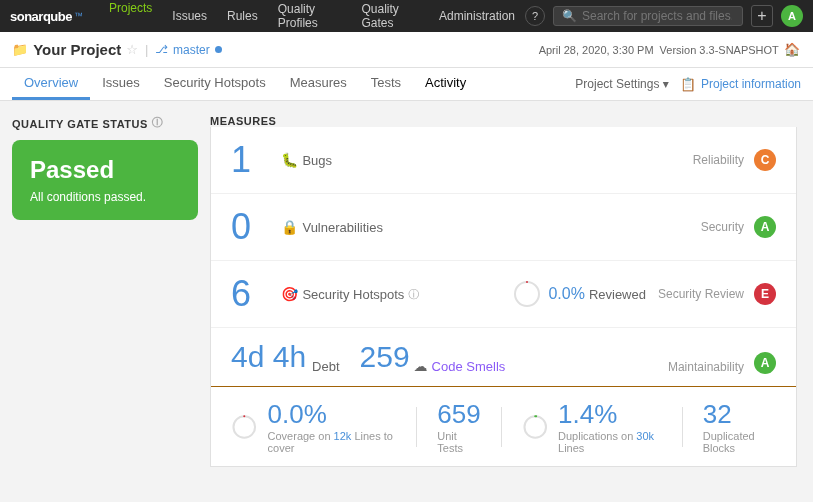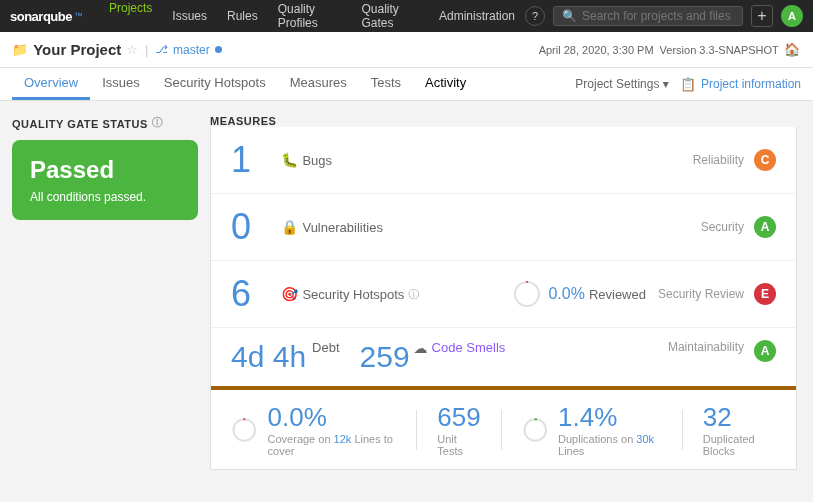--- a/index.html
+++ b/index.html
@@ -114,21 +114,21 @@
         <svg width="30" height="30" viewBox="0 0 30 30" style="margin-right:6px;">
           <circle cx="15" cy="15" r="12" fill="none" stroke="#e0e0e0" stroke-width="2"></circle>
           <circle cx="15" cy="15" r="12" fill="none" stroke="#d4333f" stroke-width="2" stroke-dasharray="0 75.4" stroke-linecap="round" transform="rotate(-90 15 15)"></circle>
         </svg>
         <span style="font-size:16px;font-weight:300;color:#4a90d9;margin-right:4px;">0.0%</span>
         <span style="font-size:13px;color:#666;margin-right:12px;">Reviewed</span>
         <span style="font-size:12px;color:#999;margin-right:10px;">Security Review</span>
         <div style="width:22px;height:22px;border-radius:50%;background:#d4333f;display:flex;align-items:center;justify-content:center;font-size:12px;font-weight:bold;color:#fff;">E</div>
       </div>
 
-      <div style="display:flex;align-items:flex-start;padding:12px 20px;border-bottom:4px solid #a16207;min-height:56px;">
+      <div style="display:flex;align-items:flex-end;padding:12px 20px;border-bottom:1px solid #a16207;min-height:56px;">
         <span style="font-size:30px;font-weight:300;color:#4a90d9;cursor:pointer;">4d 4h</span>
         <span style="font-size:13px;color:#666;margin-left:6px;margin-right:20px;">Debt</span>
         <span style="font-size:30px;font-weight:300;color:#4a90d9;cursor:pointer;">259</span>
         <span style="font-size:14px;color:#666;margin:0 4px;">☁</span>
         <span style="font-size:13px;color:#8b5cf6;">Code Smells</span>
         <div style="flex:1;"></div>
         <span style="font-size:12px;color:#999;margin-right:10px;">Maintainability</span>
         <div style="width:22px;height:22px;border-radius:50%;background:#4cb540;display:flex;align-items:center;justify-content:center;font-size:12px;font-weight:bold;color:#fff;">A</div>
       </div>
 

